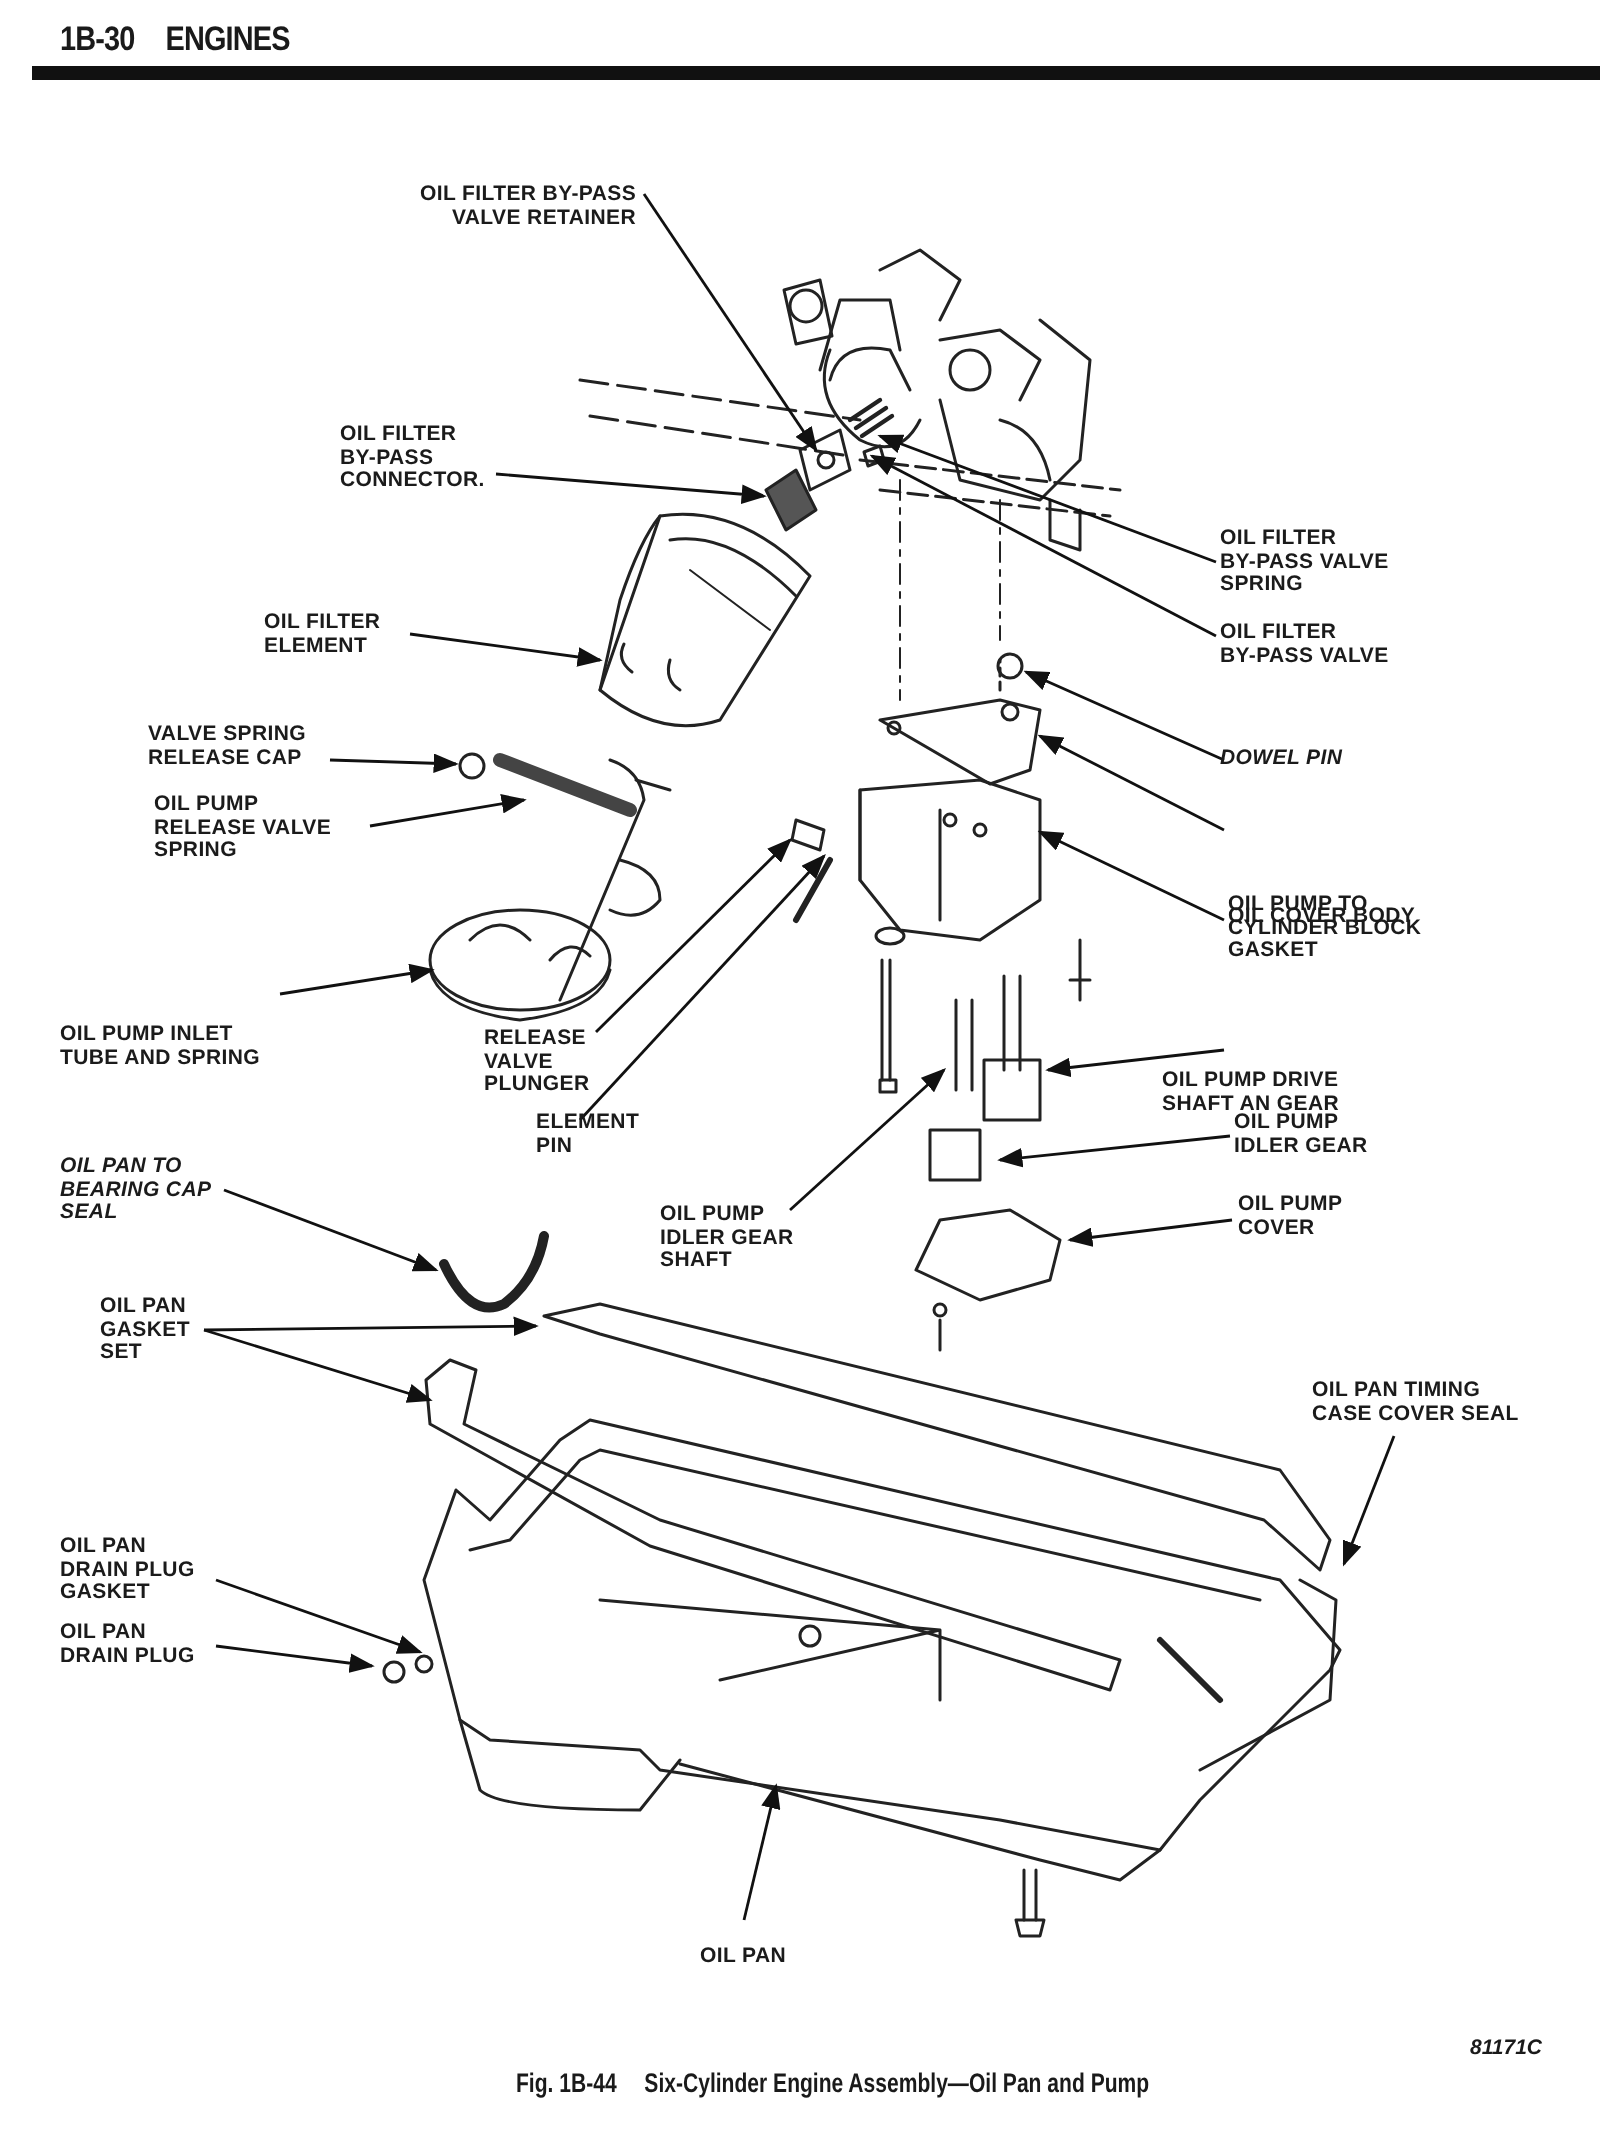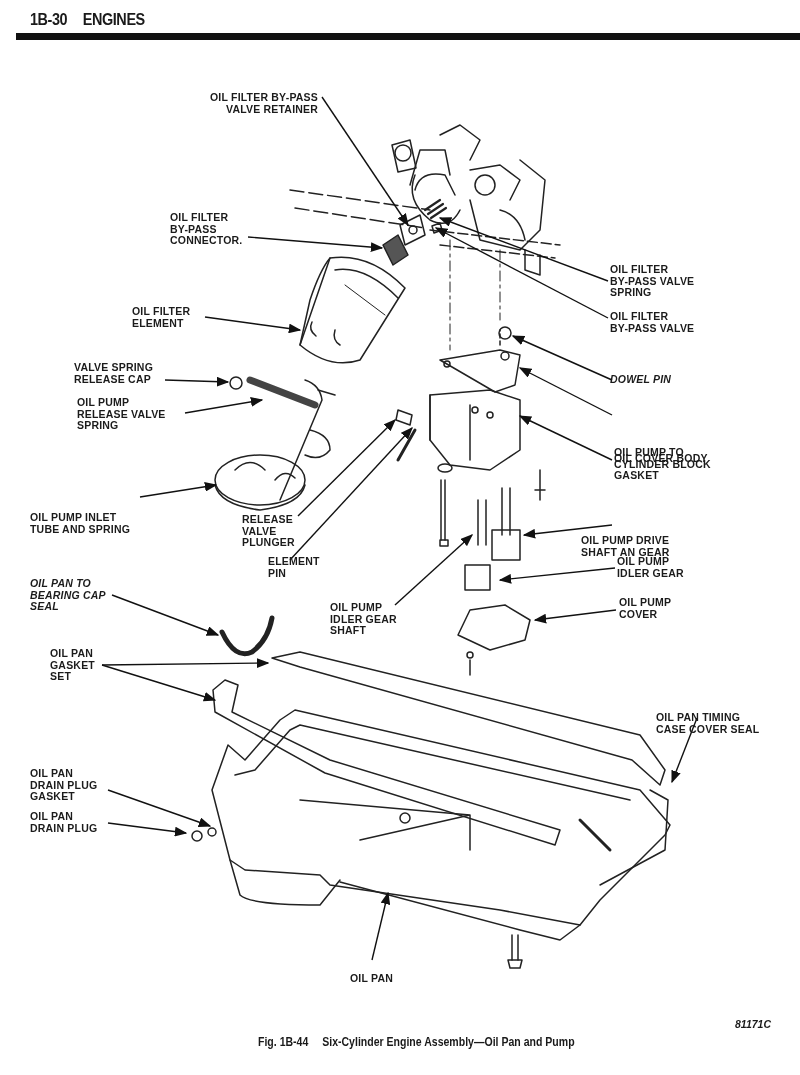--- a/index.html
+++ b/index.html
@@ -211,20 +211,20 @@
 <div class="lbl" style="left:614px;top:399px;margin-top:48px;">OIL PUMP TO
 CYLINDER BLOCK
 GASKET</div>
 <div class="lbl" style="left:614px;top:453px;">OIL COVER BODY</div>
 <div class="lbl" style="left:581px;top:511px;margin-top:24px;">OIL PUMP DRIVE
 SHAFT AN GEAR</div>
 <div class="lbl" style="left:617px;top:556px;">OIL PUMP
 IDLER GEAR</div>
 <div class="lbl" style="left:619px;top:597px;">OIL PUMP
 COVER</div>
-<div class="lbl" style="left:656px;top:712px;">OIL PAN TIMING
+<div class="lbl" style="left:656px;top:690px;">OIL PAN TIMING
 CASE COVER SEAL</div>
 
 <div class="code">81171C</div>
 <div class="caption">
   <span class="fig">Fig. 1B-44</span>
   <span>Six-Cylinder Engine Assembly—Oil Pan and Pump</span>
 </div>
 
 </body></html>

